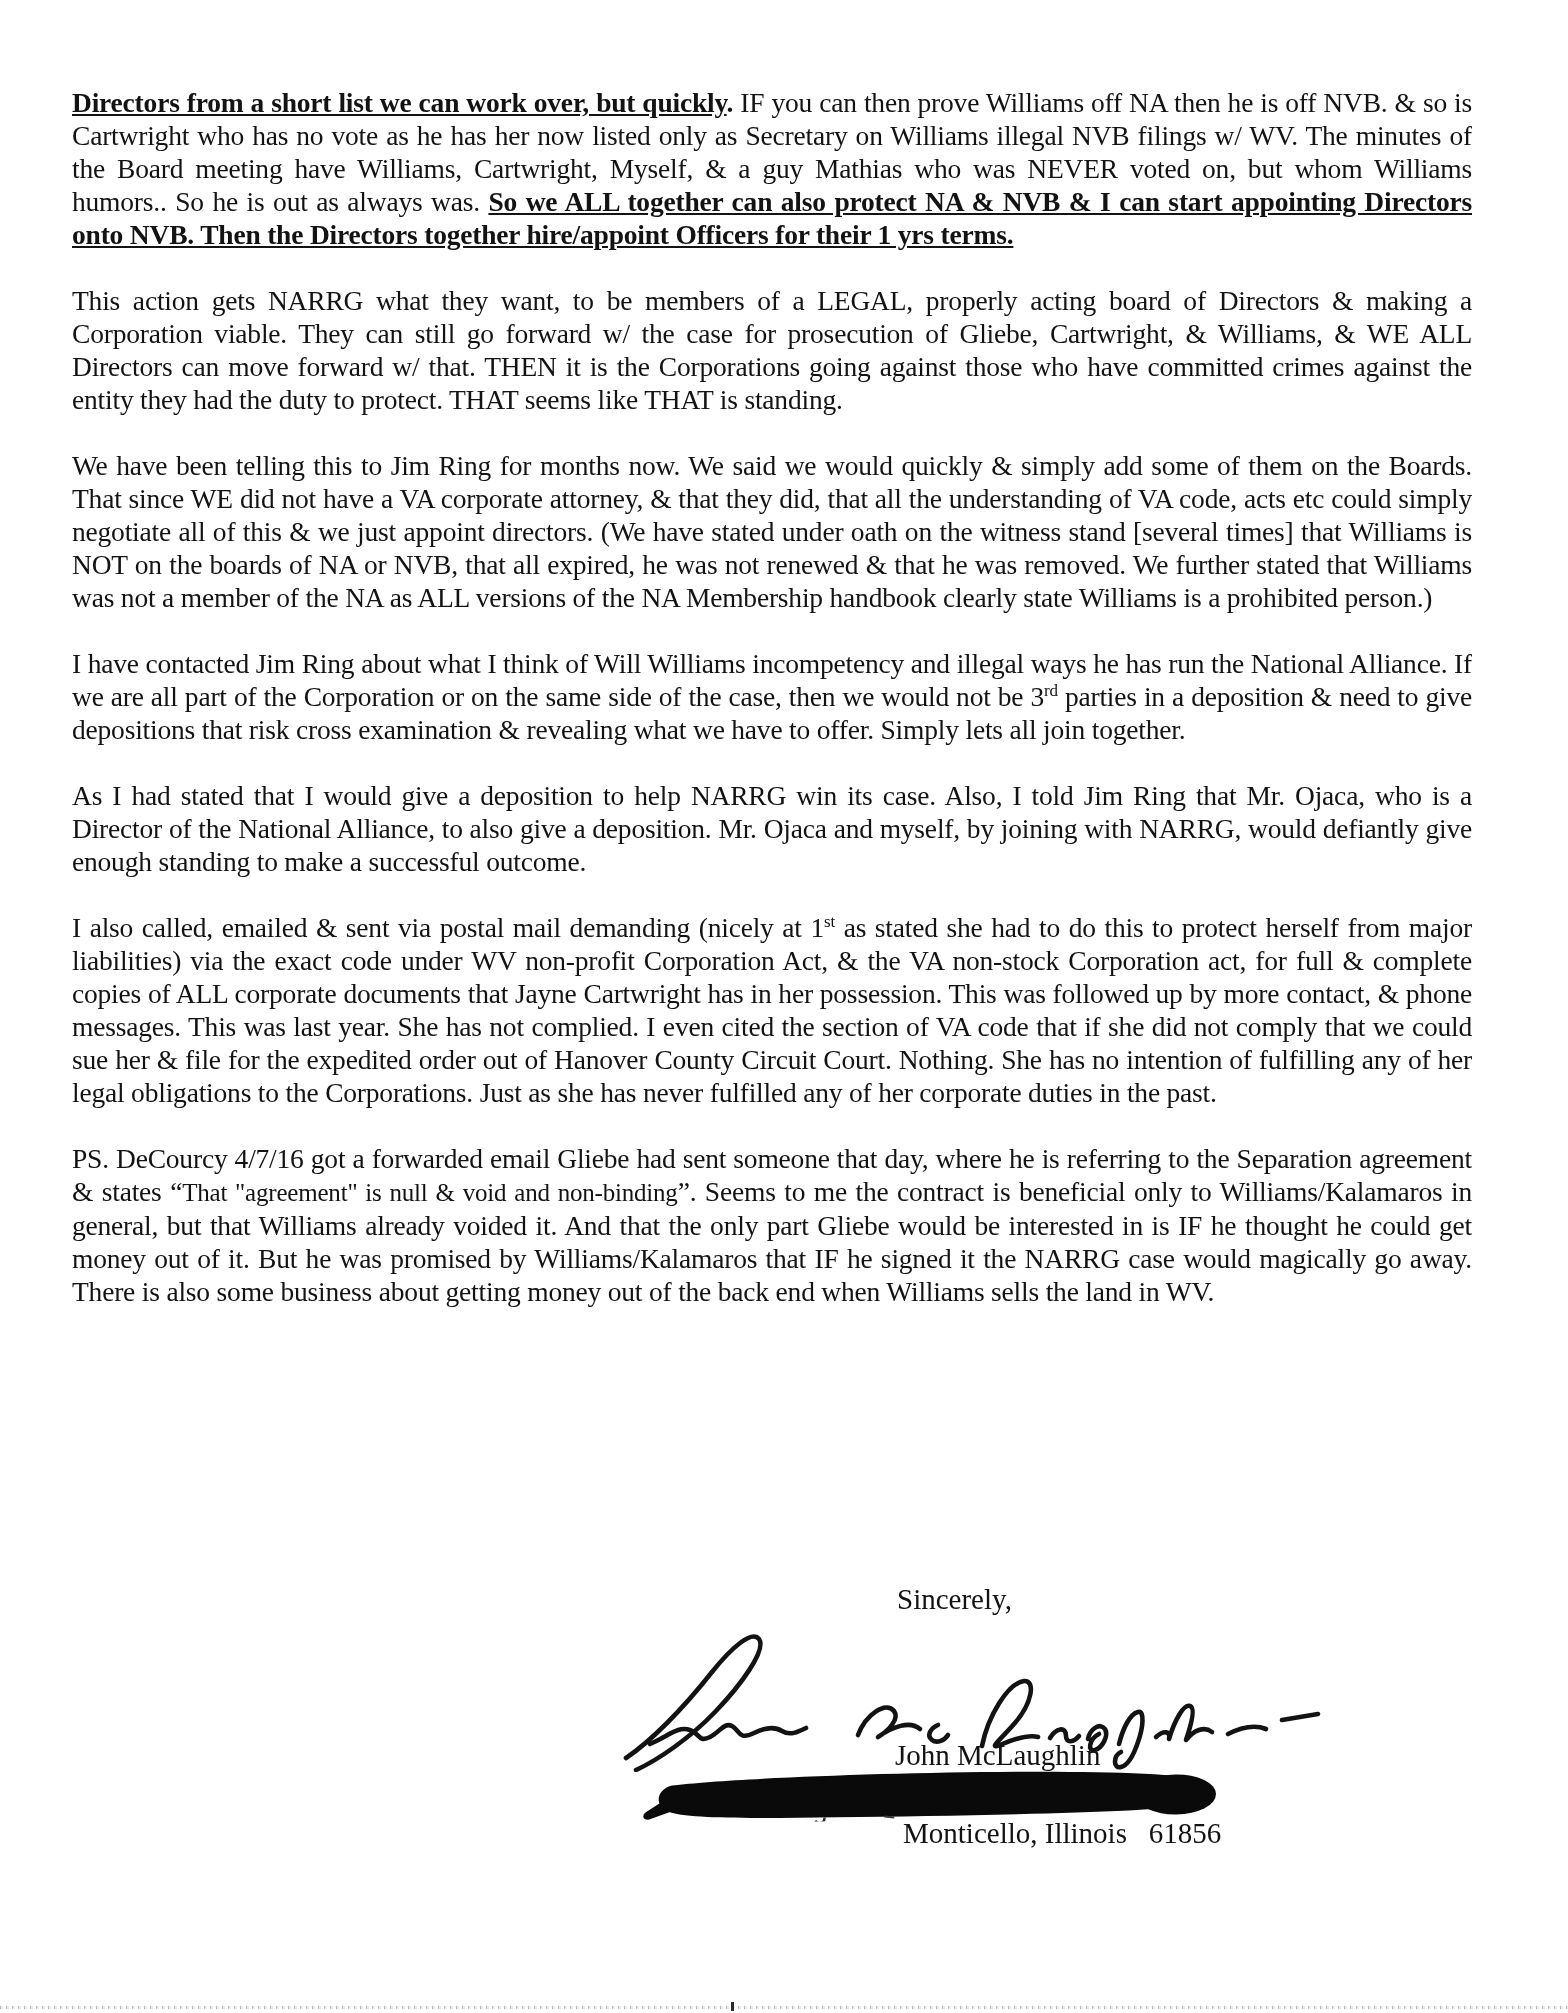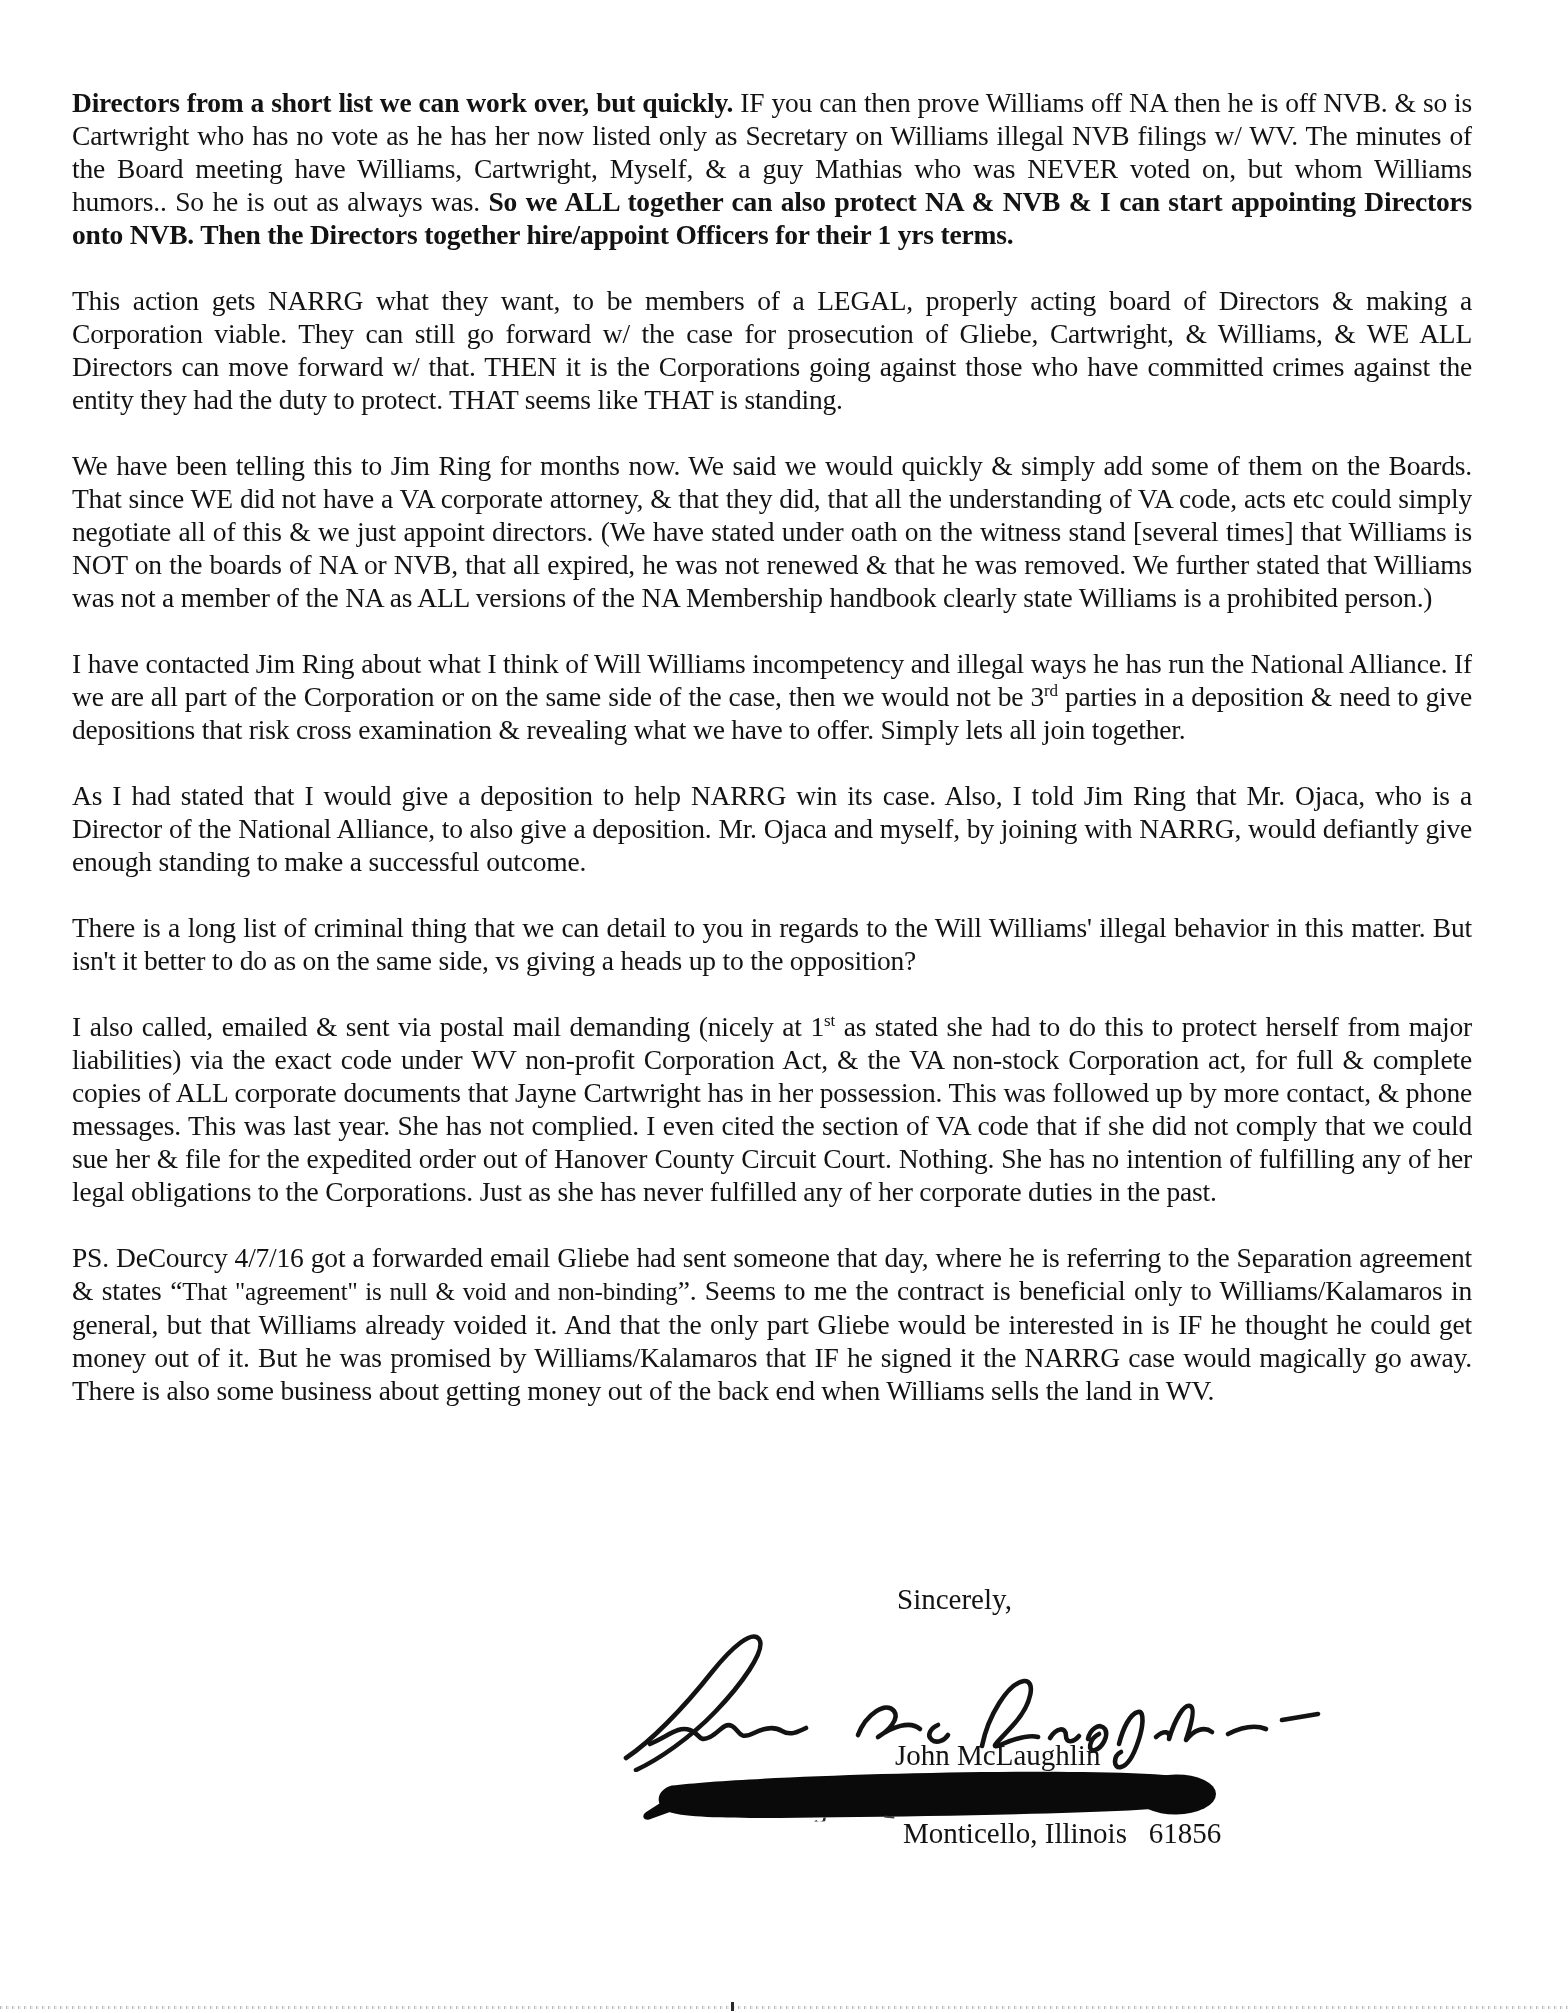--- a/index.html
+++ b/index.html
@@ -19,21 +19,21 @@
     position:absolute;
     top:86px;left:72px;
     width:1400px;height:1500px;
     overflow:hidden;
     font-size:27.5px;
     letter-spacing:-0.2px;
     line-height:33px;
     text-align:justify;
   }
   .letter-body p{margin:0 0 33px 0;}
-  .bu{font-weight:bold;}
+  .bu{font-weight:bold;text-decoration:underline;}
   .b{font-weight:bold;}
   sup{font-size:0.62em;vertical-align:super;line-height:0;}
   .quote-small{font-size:25px;}
   .closing{
     position:absolute;top:1578px;left:0;width:1384px;height:435px;
   }
   .closing .line{position:absolute;font-size:29px;line-height:34px;white-space:nowrap;}
   .salutation{left:897px;top:4px;}
   .sig-svg{position:absolute;left:616px;top:44px;width:714px;height:150px;}
   .signer{left:895px;top:160px;}
@@ -62,21 +62,20 @@
     <p><span class="bu">Directors from a short list we can work over, but quickly</span><span class="b">. </span><span>IF you can then prove Williams off NA then he is off NVB. &amp; so is Cartwright who has no vote as he has her now listed only as Secretary on Williams illegal NVB filings w/ WV. The minutes of the Board meeting have Williams, Cartwright, Myself, &amp; a guy Mathias who was NEVER voted on, but whom Williams humors.. So he is out as always was. </span><span class="bu">So we ALL together can also protect NA &amp; NVB &amp; I can start appointing Directors onto NVB. Then the Directors together hire/appoint Officers for their 1 yrs terms.</span></p>
 
     <p>This action gets NARRG what they want, to be members of a LEGAL, properly acting board of Directors &amp; making a Corporation viable. They can still go forward w/ the case for prosecution of Gliebe, Cartwright, &amp; Williams, &amp; WE ALL Directors can move forward w/ that. THEN it is the Corporations going against those who have committed crimes against the entity they had the duty to protect. THAT seems like THAT is standing.</p>
 
     <p>We have been telling this to Jim Ring for months now. We said we would quickly &amp; simply add some of them on the Boards. That since WE did not have a VA corporate attorney, &amp; that they did, that all the understanding of VA code, acts etc could simply negotiate all of this &amp; we just appoint directors. (We have stated under oath on the witness stand [several times] that Williams is NOT on the boards of NA or NVB, that all expired, he was not renewed &amp; that he was removed. We further stated that Williams was not a member of the NA as ALL versions of the NA Membership handbook clearly state Williams is a prohibited person.)</p>
 
     <p><span>I have contacted Jim Ring about what I think of Will Williams incompetency and illegal ways he has run the National Alliance. If we are all part of the Corporation or on the same side of the case, then we would not be 3</span><sup>rd</sup><span> parties in a deposition &amp; need to give depositions that risk cross examination &amp; revealing what we have to offer. Simply lets all join together.</span></p>
 
     <p>As I had stated that I would give a deposition to help NARRG win its case. Also, I told Jim Ring that Mr. Ojaca, who is a Director of the National Alliance, to also give a deposition. Mr. Ojaca and myself, by joining with NARRG, would defiantly give enough standing to make a successful outcome.</p>
 
-    <p>There is a long list of criminal thing that we can detail to you in regards to the Will Williams' illegal behavior in this matter. But isn't it better to do as on the same side, vs giving a heads up to the opposition?</p>
 
     <p><span>I also called, emailed &amp; sent via postal mail demanding (nicely at 1</span><sup>st</sup><span> as stated she had to do this to protect herself from major liabilities) via the exact code under WV non-profit Corporation Act, &amp; the VA non-stock Corporation act, for full &amp; complete copies of ALL corporate documents that Jayne Cartwright has in her possession. This was followed up by more contact, &amp; phone messages. This was last year. She has not complied. I even cited the section of VA code that if she did not comply that we could sue her &amp; file for the expedited order out of Hanover County Circuit Court. Nothing. She has no intention of fulfilling any of her legal obligations to the Corporations. Just as she has never fulfilled any of her corporate duties in the past.</span></p>
 
     <p><span>PS. DeCourcy 4/7/16 got a forwarded email Gliebe had sent someone that day, where he is referring to the Separation agreement &amp; states “</span><span class="quote-small">That "agreement" is null &amp; void and non-binding</span><span>”. Seems to me the contract is beneficial only to Williams/Kalamaros in general, but that Williams already voided it. And that the only part Gliebe would be interested in is IF he thought he could get money out of it. But he was promised by Williams/Kalamaros that IF he signed it the NARRG case would magically go away. There is also some business about getting money out of the back end when Williams sells the land in WV.</span></p>
   </div>
 
   <div class="closing">
 
     <div class="line salutation">Sincerely,</div>
 

